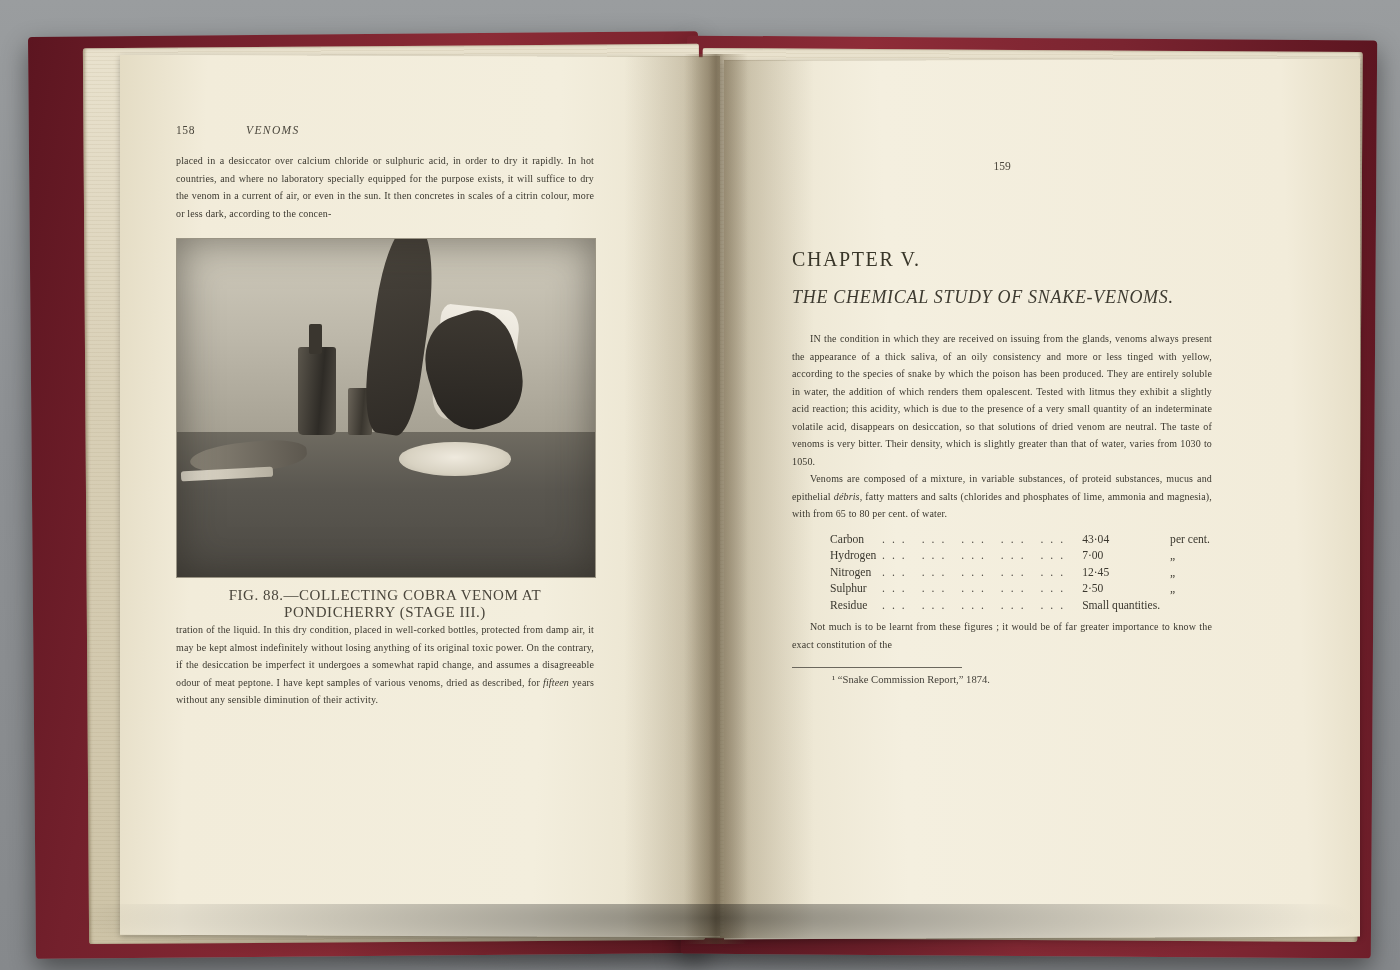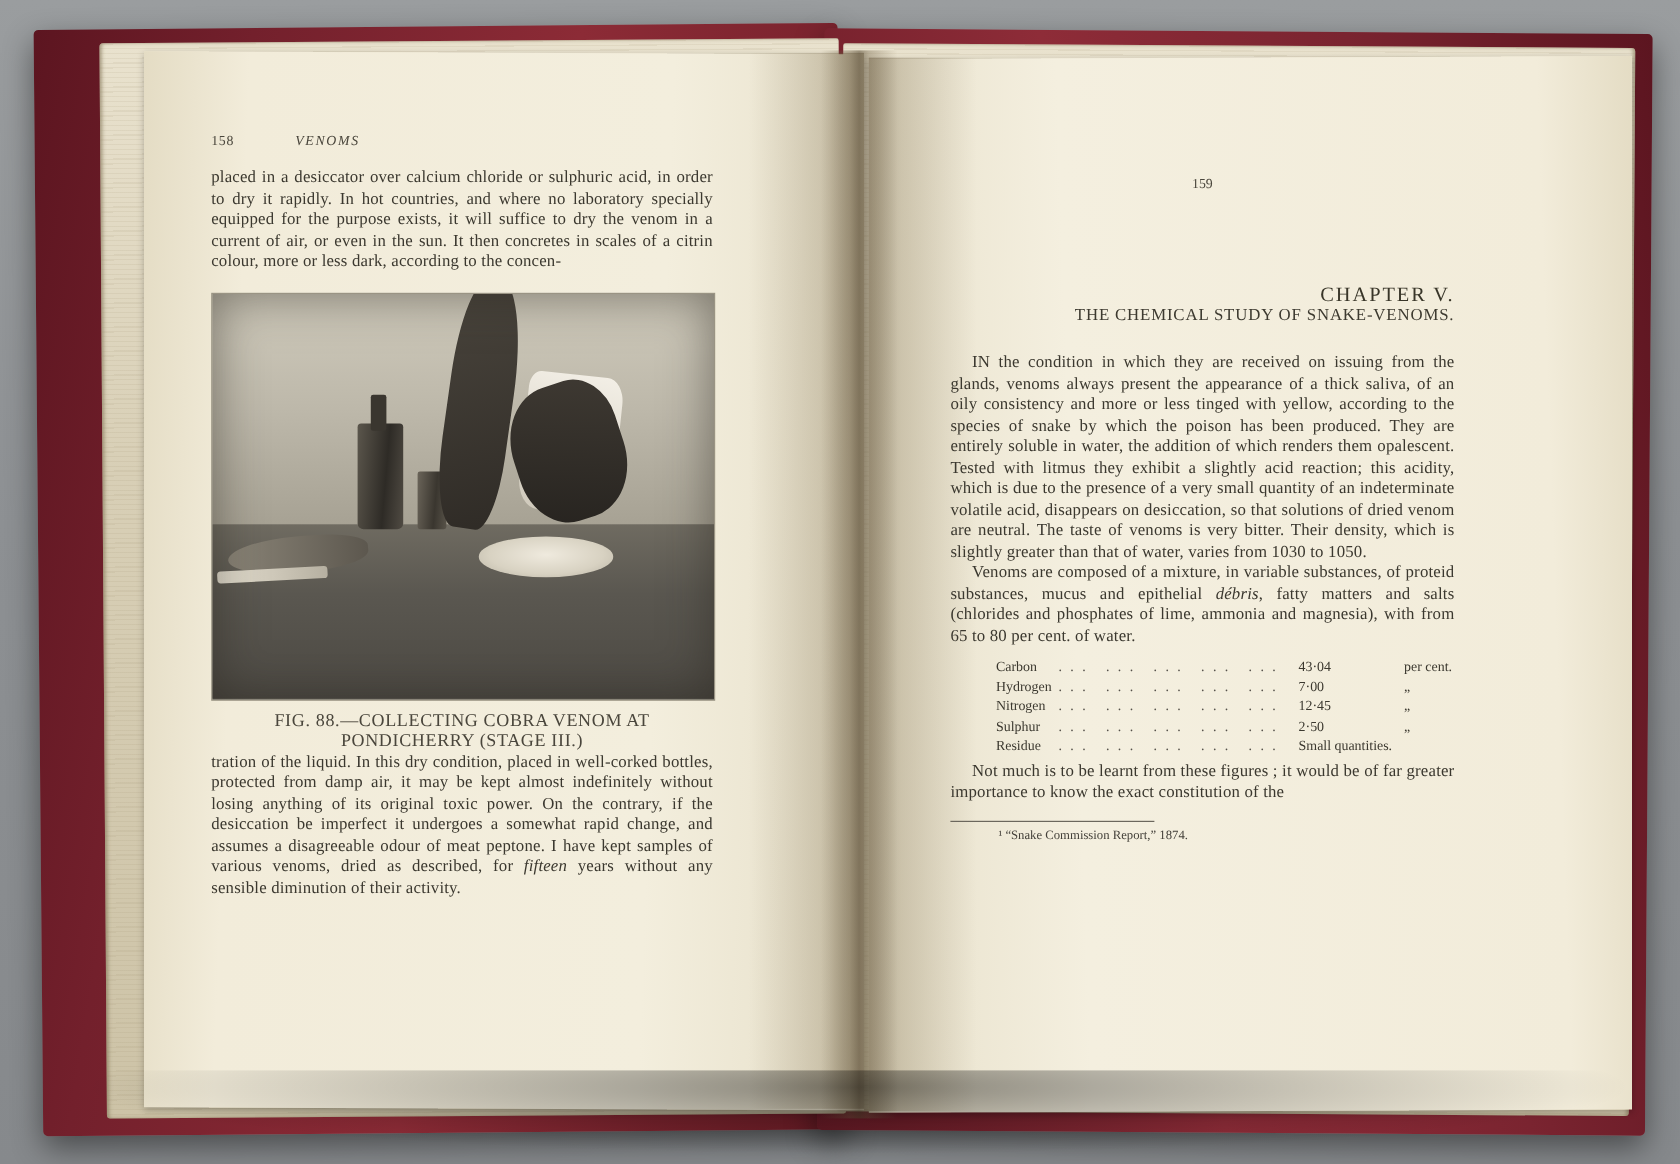--- a/index.html
+++ b/index.html
@@ -18,21 +18,21 @@
     position: relative;
     width: 1400px;
     height: 970px;
     background: linear-gradient(180deg, #9a9d9f 0%, #8d9093 45%, #86898c 100%);
   }
 
   
   .book {
     position: absolute;
     left: 24px;
-    top: 12px;
+    top: 24px;
     width: 1355px;
     height: 945px;
   }
 
   .cover {
     position: absolute;
     border-radius: 4px;
   }
   .cover-left {
     left: 8px;
@@ -140,21 +140,21 @@
     font-size: 11.5px;
   }
   .running-head .rh-title {
     font-style: italic;
     letter-spacing: 1.4px;
     font-size: 11.5px;
   }
 
   p.body {
     margin: 0 0 0 0;
-    font-size: 14px;
+    font-size: 10px;
     line-height: 17.5px;
     text-align: justify;
     color: #3b382f;
     letter-spacing: .15px;
   }
   p.body.indent { text-indent: 18px; }
 
   .figure {
     margin: 16px 0 0 0;
     width: 418px;
@@ -249,28 +249,30 @@
     top: 136px;
     width: 420px;
   }
   .folio-center {
     text-align: center;
     font-size: 11.5px;
     color: #4a463c;
     margin-bottom: 76px;
   }
   .chapter-title {
-    text-align: right;
-    font-size: 17px;
+    text-align: left;
+    font-size: 20px;
     letter-spacing: 1.6px;
     color: #393629;
+    margin-bottom: 16px;
   }
   .chapter-sub {
-    text-align: right;
-    font-size: 14px;
+    text-align: left;
+    font-size: 18px;
+    font-style: italic;
     letter-spacing: .7px;
     color: #3d3a30;
     margin-bottom: 22px;
   }
   .rp-inner p.body { margin-bottom: 0; }
 
   .analysis {
     margin: 9px 0 4px 36px;
     font-size: 11.6px;
     line-height: 16.6px;

